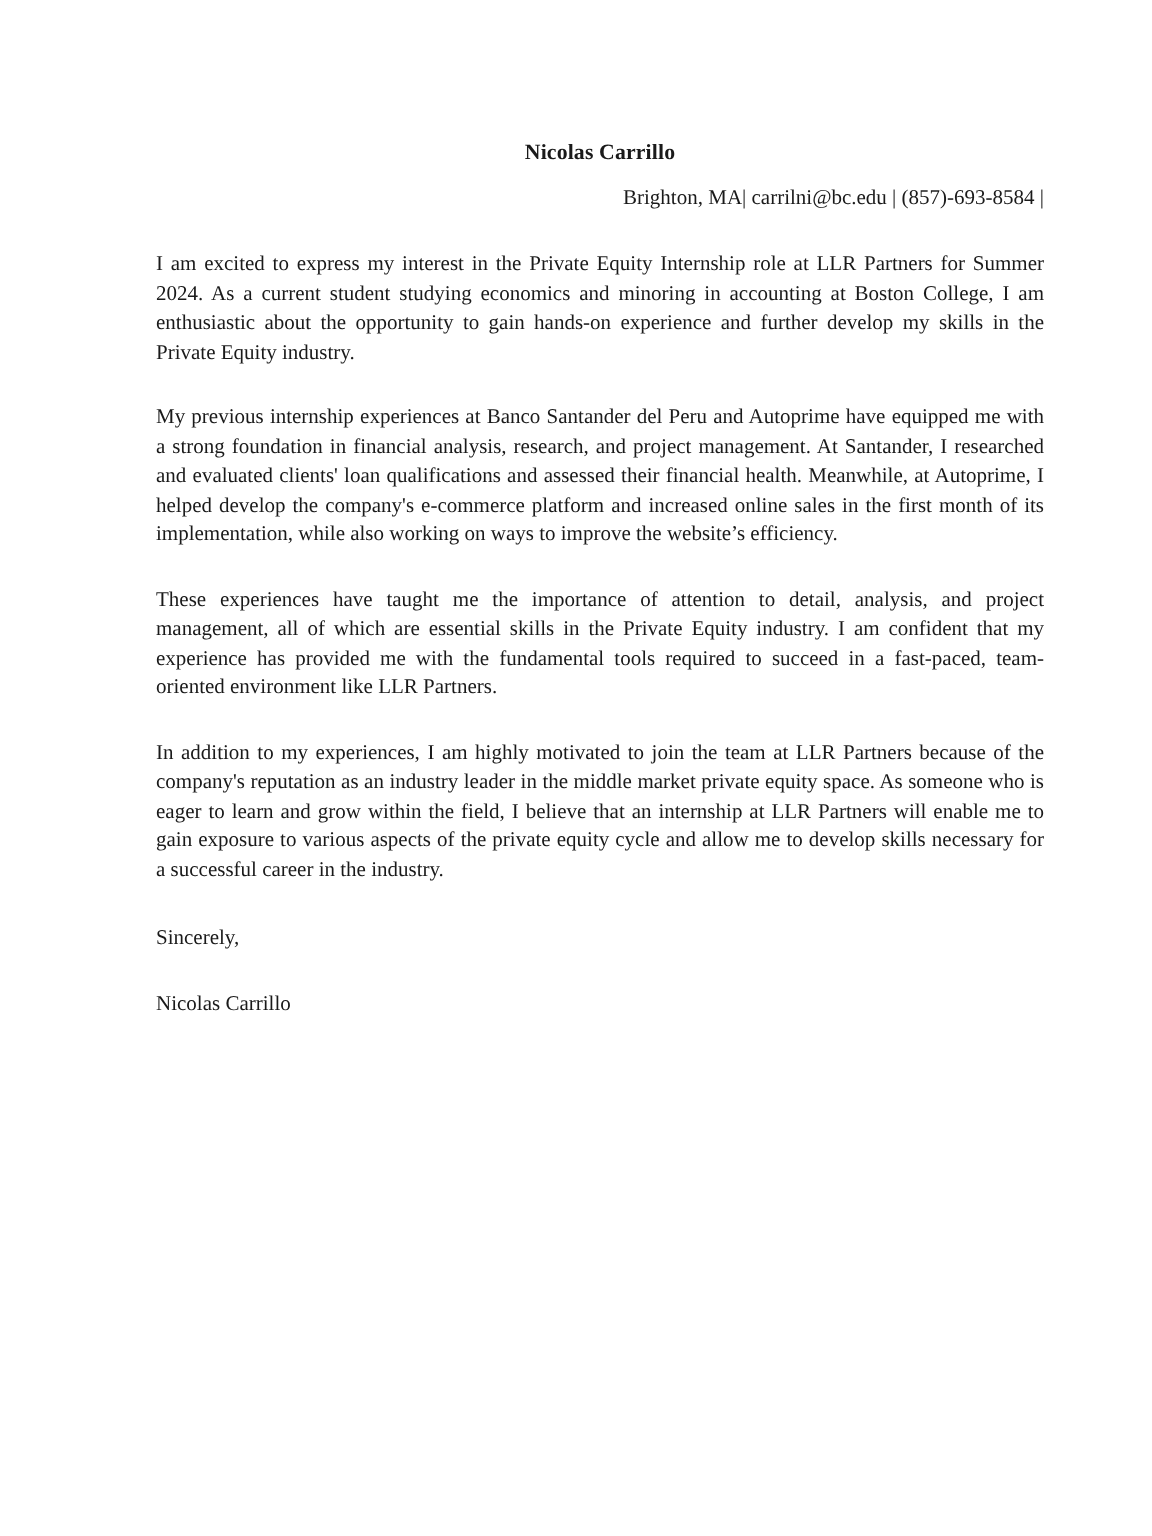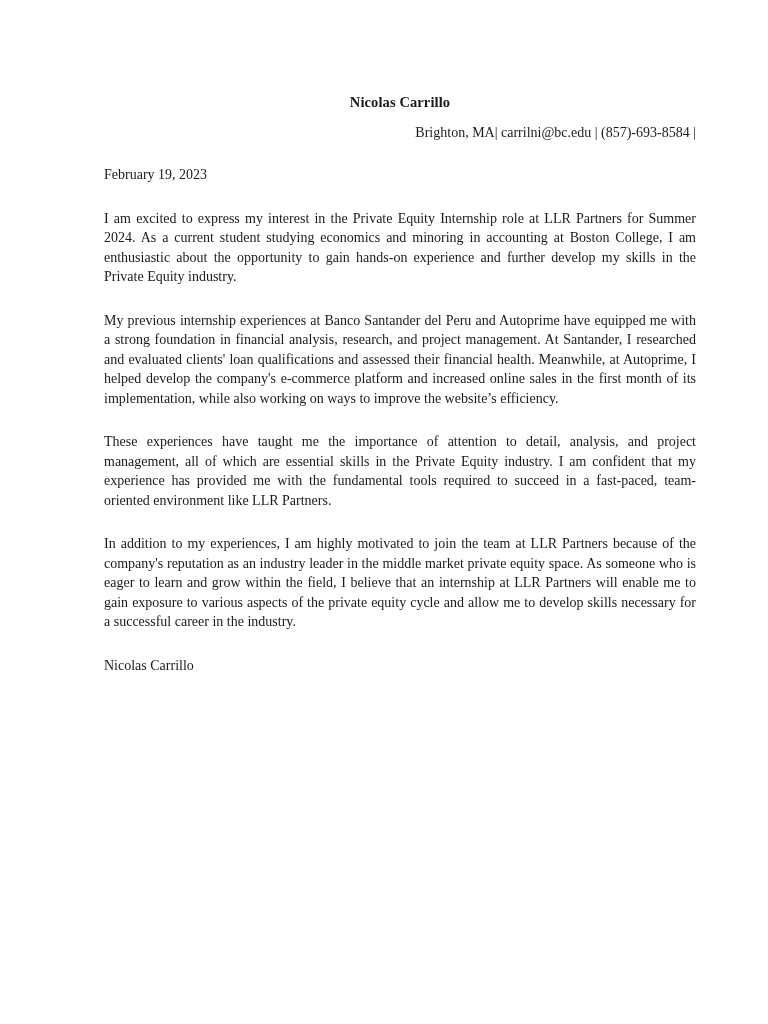--- a/index.html
+++ b/index.html
@@ -75,29 +75,29 @@
 <body>
 
 <div class="page">
   <div class="doc-body">
 
     <div class="letter-header">
       <div class="sender-name">Nicolas Carrillo</div>
       <div class="sender-contact">Brighton, MA| carrilni@bc.edu | (857)-693-8584 |</div>
     </div>
 
-    <div class="letter-date">February 19, 2023</div>
 
 
     <p class="body-paragraph">I am excited to express my interest in the Private Equity Internship role at LLR Partners for Summer 2024. As a current student studying economics and minoring in accounting at Boston College, I am enthusiastic about the opportunity to gain hands-on experience and further develop my skills in the Private Equity industry.</p>
 
     <p class="body-paragraph">My previous internship experiences at Banco Santander del Peru and Autoprime have equipped me with a strong foundation in financial analysis, research, and project management. At Santander, I researched and evaluated clients' loan qualifications and assessed their financial health. Meanwhile, at Autoprime, I helped develop the company's e-commerce platform and increased online sales in the first month of its implementation, while also working on ways to improve the website’s efficiency.</p>
 
     <p class="body-paragraph">These experiences have taught me the importance of attention to detail, analysis, and project management, all of which are essential skills in the Private Equity industry. I am confident that my experience has provided me with the fundamental tools required to succeed in a fast-paced, team-oriented environment like LLR Partners.</p>
 
     <p class="body-paragraph">In addition to my experiences, I am highly motivated to join the team at LLR Partners because of the company's reputation as an industry leader in the middle market private equity space. As someone who is eager to learn and grow within the field, I believe that an internship at LLR Partners will enable me to gain exposure to various aspects of the private equity cycle and allow me to develop skills necessary for a successful career in the industry.</p>
 
 
+    <div class="letter-closing">Sincerely,</div>
 
     <div class="signature-name">Nicolas Carrillo</div>
 
   </div>
 </div>
 
 </body></html>

